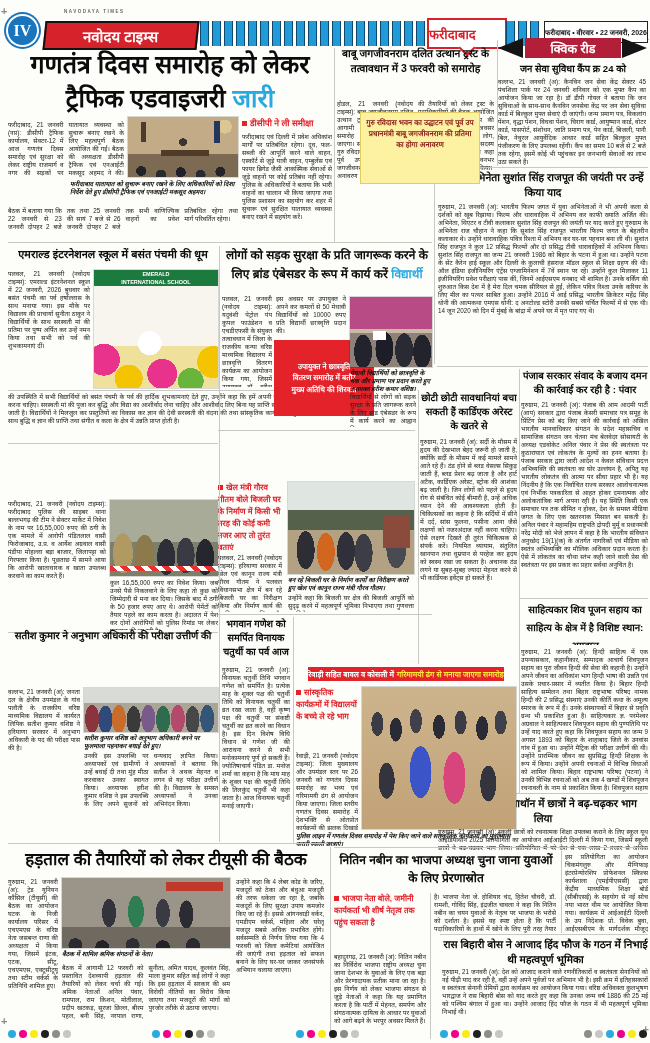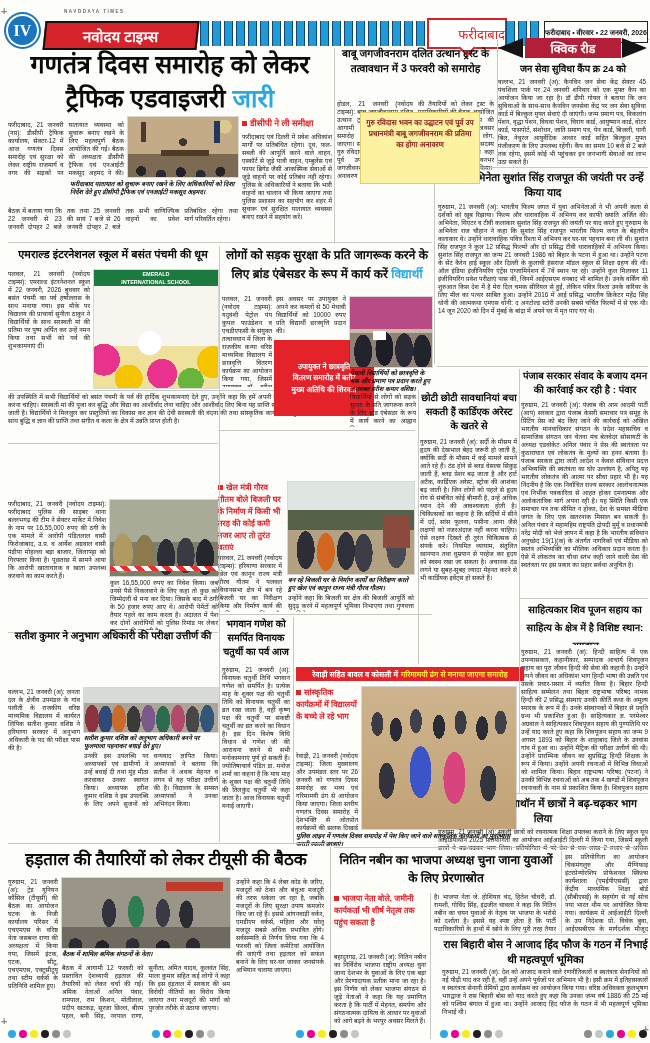--- a/index.html
+++ b/index.html
@@ -20,22 +20,22 @@
   .plus{position:absolute;color:#8a8a8a;font-size:11px;font-weight:700;line-height:10px}
   
   .iv{position:absolute;width:33px;height:33px;border-radius:50%;background:#1b75bc;
       box-shadow:inset 0 0 0 2px #fff,0 0 0 2px #1b75bc;color:#fff;font-weight:800;
       font-family:"Liberation Serif","DejaVu Serif",serif;font-size:16px;display:flex;align-items:center;justify-content:center}
   .brandsmall{position:absolute;font-size:4.5px;letter-spacing:1.5px;color:#666;font-weight:700}
   .brandbox{position:absolute;background:#d6222a;border:2px solid #131313;transform:skewX(-6deg);
             display:flex;align-items:center;justify-content:center}
   .brandbox span{transform:skewX(6deg);color:#fff;font-weight:800;font-size:15px;white-space:nowrap}
   .bars{position:absolute;background:repeating-linear-gradient(90deg,#0f486e 0 1px,#209bd8 1px 8px,#0f486e 8px 9px,#ffffff 9px 12px)}
-  .citytab{position:absolute;background:#fff;border:2px solid #d6222a;color:#d6222a;font-weight:400;font-size:13px;
-           display:flex;align-items:center;justify-content:flex-end}
+  .citytab{position:absolute;background:#fff;border:2px solid #d6222a;color:#d6222a;font-weight:700;font-size:13px;
+           display:flex;align-items:center;justify-content:flex-start}
   .notch{position:absolute;left:50%;bottom:-7px;width:10px;height:10px;background:#fff;
          border-right:2px solid #d6222a;border-bottom:2px solid #d6222a;transform:translateX(-50%) rotate(45deg)}
   .datebox{position:absolute;background:#fff;border:1.5px solid #222;color:#111;font-weight:700;font-size:7px;
            display:flex;align-items:center;justify-content:center;white-space:nowrap}
   
   .qrbox{position:absolute;background:#b31f38;color:#fff;font-weight:800;font-size:12.5px;
          display:flex;align-items:center;justify-content:center}
   .tri{position:absolute;width:0;height:0}
   .tril{border-top:10px solid transparent;border-bottom:10px solid transparent;border-right:25px solid #141414}
   .trir{border-top:10px solid transparent;border-bottom:10px solid transparent;border-left:25px solid #141414}
@@ -218,21 +218,21 @@
       radial-gradient(ellipse 7px 14px at 81% 73%, #474747 99%, transparent),
       radial-gradient(ellipse 7px 14px at 92% 70%, #335577 99%, transparent),
       linear-gradient(180deg,#d9dcd6 0 35%,#aaa596 35%)"></div>
   <div class="cap" style="left:84px;top:734px;width:134px;height:16px">सतीश कुमार वशिष्ठ को अनुभाग अधिकारी बनने पर फूलमाला पहनाकर बधाई देते हुए।</div>
   <div class="bt c2" style="left:84px;top:752px;width:134px;height:92px">उनकी इस उपलब्धि पर अध्यापकों एवं ग्रामीणों ने उन्हें बधाई दी तथा मुंह मीठा करवाकर उनका स्वागत किया। अध्यापक हरीश कुमार वशिष्ठ ने इस उपलब्धि के लिए अपने सुजनों को धन्यवाद ज्ञापित किया। अध्यापकों ने बताया कि सतीश ने अथक मेहनत व लगन से यह परीक्षा उत्तीर्ण की है। विद्यालय के समस्त अध्यापकों ने उनका अभिनंदन किया।</div>
 
   <div class="hr" style="left:218px;top:614px;width:214px"></div>
   <div class="hl" style="left:222px;top:617px;width:68px;height:46px;font-size:9.6px;line-height:14px">भगवान गणेश को समर्पित विनायक चतुर्थी का पर्व आज</div>
   <div class="bt" style="left:222px;top:666px;width:68px;height:172px">गुरुग्राम, 21 जनवरी (अ): विनायक चतुर्थी तिथि भगवान गणेश को समर्पित है। प्रत्येक माह के शुक्ल पक्ष की चतुर्थी तिथि को विनायक चतुर्थी का व्रत रखा जाता है, वहीं कृष्ण पक्ष की चतुर्थी पर संकष्टी चतुर्थी का व्रत करने का विधान है। इस दिन विशेष विधि विधान से गणेश जी की आराधना करने से सभी मनोकामनाएं पूर्ण हो सकती हैं। ज्योतिषाचार्य पंडित डा. मनोज शर्मा का कहना है कि माघ माह के शुक्ल पक्ष की चतुर्थी तिथि की तिलकुंद चतुर्थी भी कहा जाता है। आज विनायक चतुर्थी मनाई जाएगी।</div>
 
-  <div class="rstrip" style="left:296px;top:667px;width:228px;height:14px">
+  <div class="rstrip" style="left:308px;top:667px;width:196px;height:14px">
     <span>रेवाड़ी सहित बावल व कोसली में</span>
     <span class="ystrip">गरिमामयी ढंग से मनाया जाएगा समारोह</span>
   </div>
   <div class="redsub" style="left:296px;top:687px;width:62px;height:62px;font-size:8px;line-height:12px">
     <span class="sqb"></span><span>सांस्कृतिक कार्यक्रमों में विद्यालयों के बच्चे ले रहे भाग</span>
   </div>
   <div class="bt" style="left:296px;top:752px;width:62px;height:78px">रेवाड़ी, 21 जनवरी (नवोदय टाइम्स): जिला मुख्यालय और उपमंडल स्तर पर 26 जनवरी को गणतंत्र दिवस समारोह का भव्य एवं गरिमामयी ढंग से आयोजन किया जाएगा। जिला स्तरीय गणतंत्र दिवस समारोह में देशभक्ति से ओतप्रोत कार्यक्रमों की झलक दिखाई देगी। सांस्कृतिक कार्यक्रमों की मेहनत से तैयारी हो रही है। पुलिस लाइन मैदान में स्कूली बच्चों के अभ्यास में विभिन्न विद्यालयों के प्रतिभागी भाग ले रहे हैं।</div>
   <div class="photo" style="left:362px;top:687px;width:154px;height:142px;background-image:
       radial-gradient(ellipse 6px 12px at 10% 26%, #3b3b45 99%, transparent),
       radial-gradient(ellipse 6px 12px at 22% 30%, #2b2b35 99%, transparent),

